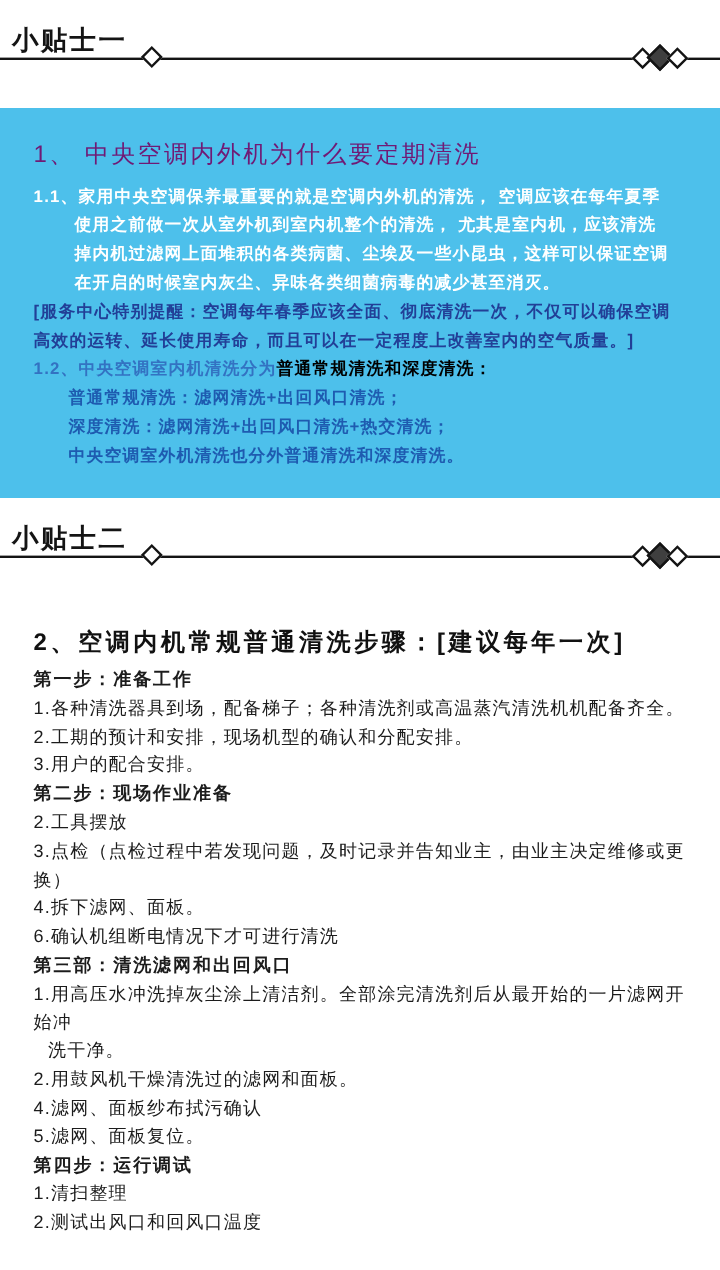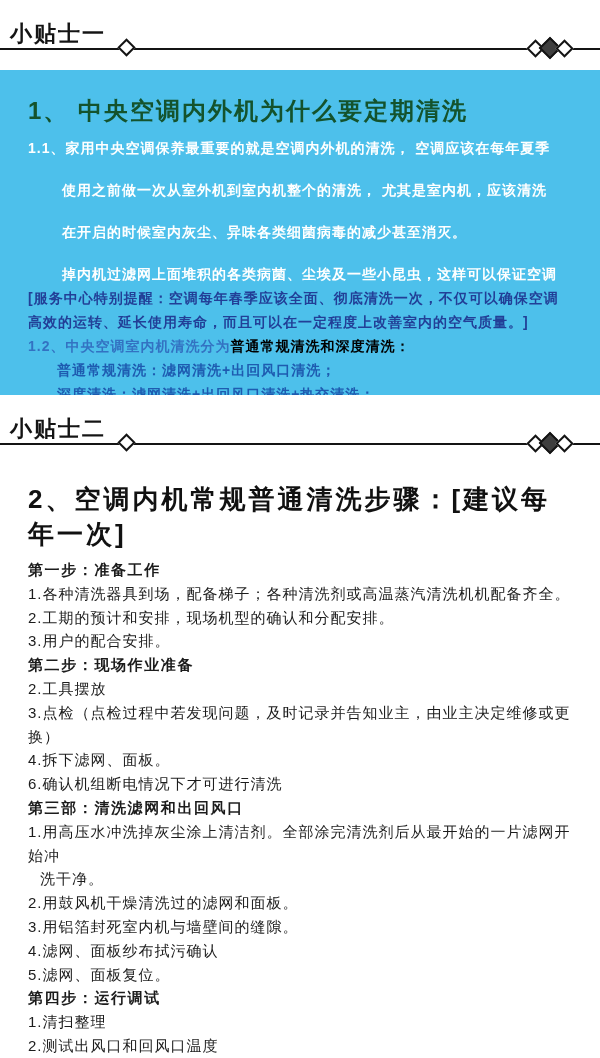--- a/index.html
+++ b/index.html
@@ -2,50 +2,50 @@
 <html><head>
 <meta charset="utf-8">
 <style>
   html,body{margin:0;padding:0;}
   body{
     width:600px;height:1058px;overflow:hidden;background:#ffffff;
     font-family:"Liberation Sans","DejaVu Sans",sans-serif;
     position:relative;
   }
   
-  .sec-header{position:relative;height:70px;background:#ffffff;}
+  .sec-header{position:relative;height:90px;background:#ffffff;}
   .sec-title{
     position:absolute;left:10px;top:19px;
     font-size:22px;font-weight:600;color:#141414;letter-spacing:2px;
   }
   .rule{position:absolute;left:0;right:0;top:48px;height:2px;background:#141414;}
   .diamond{position:absolute;transform:rotate(45deg);background:#ffffff;border:2px solid #141414;box-sizing:border-box;}
   .d-single{left:120px;top:41px;width:13px;height:13px;border-width:2px;}
   .d-left  {left:529px;top:42px;width:13px;height:13px;z-index:1;}
   .d-mid   {left:542px;top:40px;width:16px;height:16px;background:#3f3f3f;border-color:#141414;z-index:2;}
   .d-right {left:558px;top:42px;width:13px;height:13px;z-index:3;}
   
   .cyan-box{
     height:325px;box-sizing:border-box;background:#4dc0eb;
     padding:25px 26px 0 28px;
   }
   .t1-heading{
-    margin:0 0 9px 0;color:#14532d;font-size:24px;font-weight:700;letter-spacing:2px;
+    margin:0 0 9px 0;color:#701a75;font-size:20px;font-weight:400;letter-spacing:2px;
   }
   .t1-line{font-size:14px;line-height:24px;letter-spacing:1px;}
   .t1-para{color:#ffffff;font-weight:600;}
-  .t1-para.wrap{padding-left:34px;margin-top:18px;}
+  .t1-para.wrap{padding-left:34px;}
   .t1-note{color:#223f97;font-weight:700;}
   .t1-sub-head .prefix{color:#3372c2;font-weight:600;}
   .t1-sub-head .boldpart{color:#000000;font-weight:800;}
   .t1-sub{color:#1e5bb0;font-weight:700;padding-left:29px;}
   
   .content2{padding:0 28px;}
   .t2-heading{
-    margin:17px 0 6px 0;color:#111111;font-size:26px;font-weight:700;letter-spacing:3px;
+    margin:17px 0 6px 0;color:#111111;font-size:20px;font-weight:700;letter-spacing:3px;
   }
   .step-line{
     font-size:15px;line-height:23.8px;color:#1c1c1c;letter-spacing:1px;
   }
   .step-line.bold{font-weight:700;letter-spacing:1.6px;}
   .step-line.wrap{padding-left:12px;}
 </style>
 </head>
 <body>
 
@@ -56,22 +56,22 @@
   <div class="diamond d-left"></div>
   <div class="diamond d-mid"></div>
   <div class="diamond d-right"></div>
 </div>
 
 <div class="cyan-box">
   <h1 class="t1-heading">1、 中央空调内外机为什么要定期清洗</h1>
 
   <div class="t1-line t1-para">1.1、家用中央空调保养最重要的就是空调内外机的清洗， 空调应该在每年夏季</div>
   <div class="t1-line t1-para wrap">使用之前做一次从室外机到室内机整个的清洗， 尤其是室内机，应该清洗</div>
+  <div class="t1-line t1-para wrap">掉内机过滤网上面堆积的各类病菌、尘埃及一些小昆虫，这样可以保证空调</div>
   <div class="t1-line t1-para wrap">在开启的时候室内灰尘、异味各类细菌病毒的减少甚至消灭。</div>
-  <div class="t1-line t1-para wrap">掉内机过滤网上面堆积的各类病菌、尘埃及一些小昆虫，这样可以保证空调</div>
 
   <div class="t1-line t1-note">[服务中心特别提醒：空调每年春季应该全面、彻底清洗一次，不仅可以确保空调</div>
   <div class="t1-line t1-note">高效的运转、延长使用寿命，而且可以在一定程度上改善室内的空气质量。]</div>
 
   <div class="t1-line t1-sub-head">
     <span class="prefix">1.2、中央空调室内机清洗分为</span><span class="boldpart">普通常规清洗和深度清洗：</span>
   </div>
   <div class="t1-line t1-sub">普通常规清洗：滤网清洗+出回风口清洗；</div>
   <div class="t1-line t1-sub">深度清洗：滤网清洗+出回风口清洗+热交清洗；</div>
   <div class="t1-line t1-sub">中央空调室外机清洗也分外普通清洗和深度清洗。</div>
@@ -95,20 +95,19 @@
   <div class="step-line">3.用户的配合安排。</div>
   <div class="step-line bold">第二步：现场作业准备</div>
   <div class="step-line">2.工具摆放</div>
   <div class="step-line">3.点检（点检过程中若发现问题，及时记录并告知业主，由业主决定维修或更换）</div>
   <div class="step-line">4.拆下滤网、面板。</div>
   <div class="step-line">6.确认机组断电情况下才可进行清洗</div>
   <div class="step-line bold">第三部：清洗滤网和出回风口</div>
   <div class="step-line">1.用高压水冲洗掉灰尘涂上清洁剂。全部涂完清洗剂后从最开始的一片滤网开始冲</div>
   <div class="step-line wrap">洗干净。</div>
   <div class="step-line">2.用鼓风机干燥清洗过的滤网和面板。</div>
-  <div class="step-line">3.用铝箔封死室内机与墙壁间的缝隙。</div>
   <div class="step-line">4.滤网、面板纱布拭污确认</div>
   <div class="step-line">5.滤网、面板复位。</div>
   <div class="step-line bold">第四步：运行调试</div>
   <div class="step-line">1.清扫整理</div>
   <div class="step-line">2.测试出风口和回风口温度</div>
 
 </div>
 
 </body></html>

